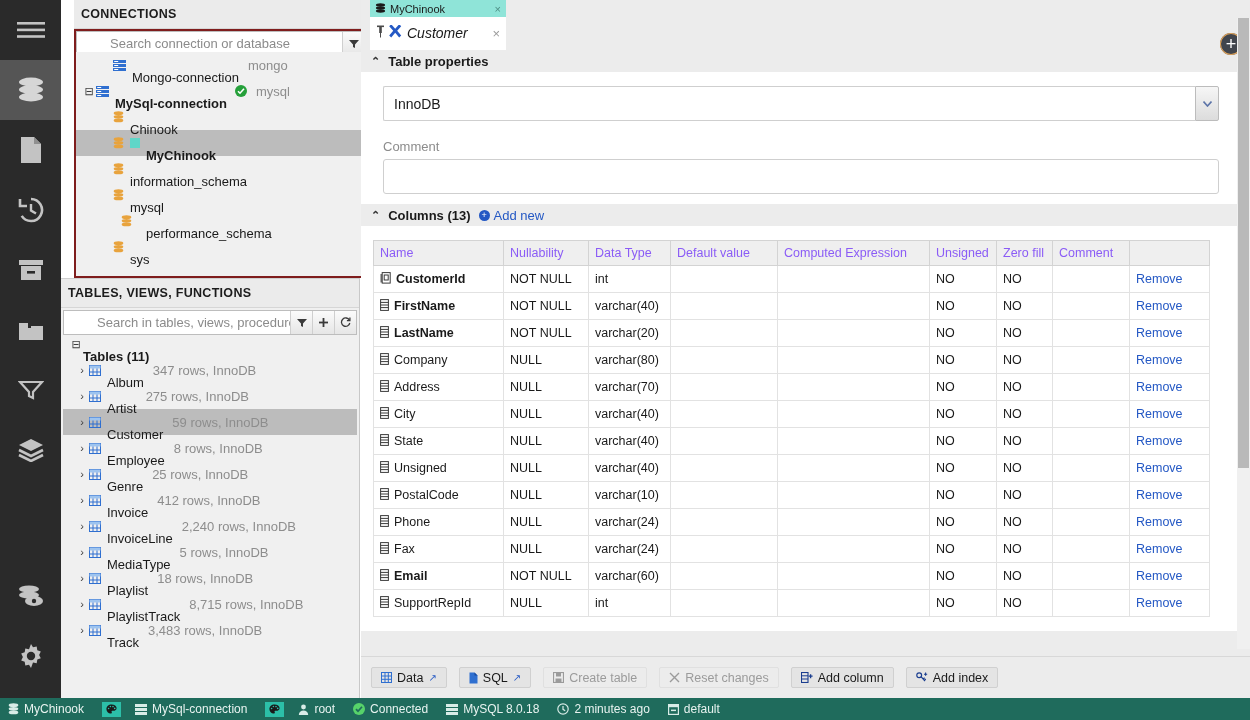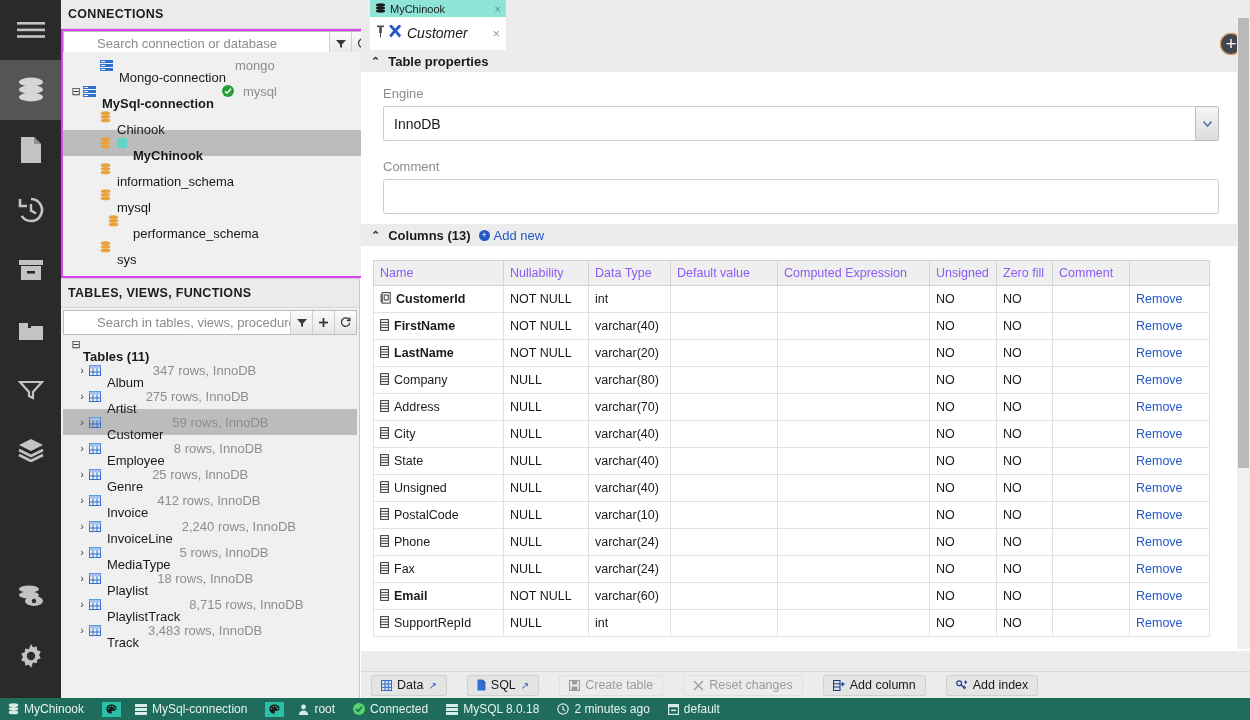--- a/index.html
+++ b/index.html
@@ -23,22 +23,22 @@
     width: 61px; height: 60px;
     display: flex; align-items: center; justify-content: center;
     color: #c3c3c3;
   }
   .rail-btn.active { background: #555555; }
   .rail-btn svg { display: block; }
   .rail-spacer { flex: 1 1 auto; }
 
   
   .conn-panel {
-    position: absolute; left: 61px; top: 0; width: 316px; height: 278px;
-    background: #d946ef;
+    position: absolute; left: 74px; top: 0; width: 316px; height: 278px;
+    background: #7f1d1d;
     border-right: 1px solid #c8c8c8;
   }
   .panel-head {
     height: 29px; line-height: 29px;
     padding-left: 7px;
     font-weight: bold; font-size: 12.5px;
     letter-spacing: 0.3px;
     color: #1c1c1c;
     background: #ebebeb;
     border-bottom: 1px solid #d6d6d6;
@@ -170,23 +170,23 @@
     white-space: nowrap; overflow: hidden;
   }
   td.cname { display: table-cell; }
   .cname-inner { display: flex; align-items: center; }
   .cname-inner .cn { margin-left: 5px; }
   .cname-inner .cn.bold { font-weight: bold; }
   .rm { color: #2458c4; }
 
   
   .toolbar {
-    position: absolute; left: 361px; right: 0; bottom: 22px; height: 27px;
+    position: absolute; left: 361px; right: 0; bottom: 22px; height: 42px;
     background: #ececec; display: flex; align-items: center;
-    padding-left: 10px; gap: 20px;
+    padding-left: 10px; gap: 12px;
     border-top: 1px solid #d8d8d8;
   }
   .tbtn {
     height: 21px; display: flex; align-items: center; gap: 5px;
     padding: 0 9px; font-size: 12.5px; color: #1a1a1a;
     background: #e4e4e4; border: 1px solid #d0d0d0; border-radius: 2px;
   }
   .tbtn.disabled { color: #9b9b9b; background: #ececec; border-color: #e0e0e0; }
   .tbtn .arrow { color: #2458c4; font-size: 10px; }
 
@@ -636,21 +636,20 @@
       </div>
     </div>
 
     <div class="section-bar">
       <span class="caret">⌃</span>
       <span>Table properties</span>
     </div>
 
     <div class="white-pane">
       <div class="form">
-        <div class="flabel">Engine</div>
         <div class="engine-wrap">
           <div class="engine-input">InnoDB</div>
           <div class="engine-arrow">
             <svg width="9" height="6" viewBox="0 0 9 6">
                 <path d="M0.5 0.5L4.5 5 8.5 0.5" fill="none" stroke="#5c74a8" stroke-width="1.6"></path>
               </svg>
           </div>
         </div>
         <div class="flabel">Comment</div>
         <div class="comment-box"></div>

